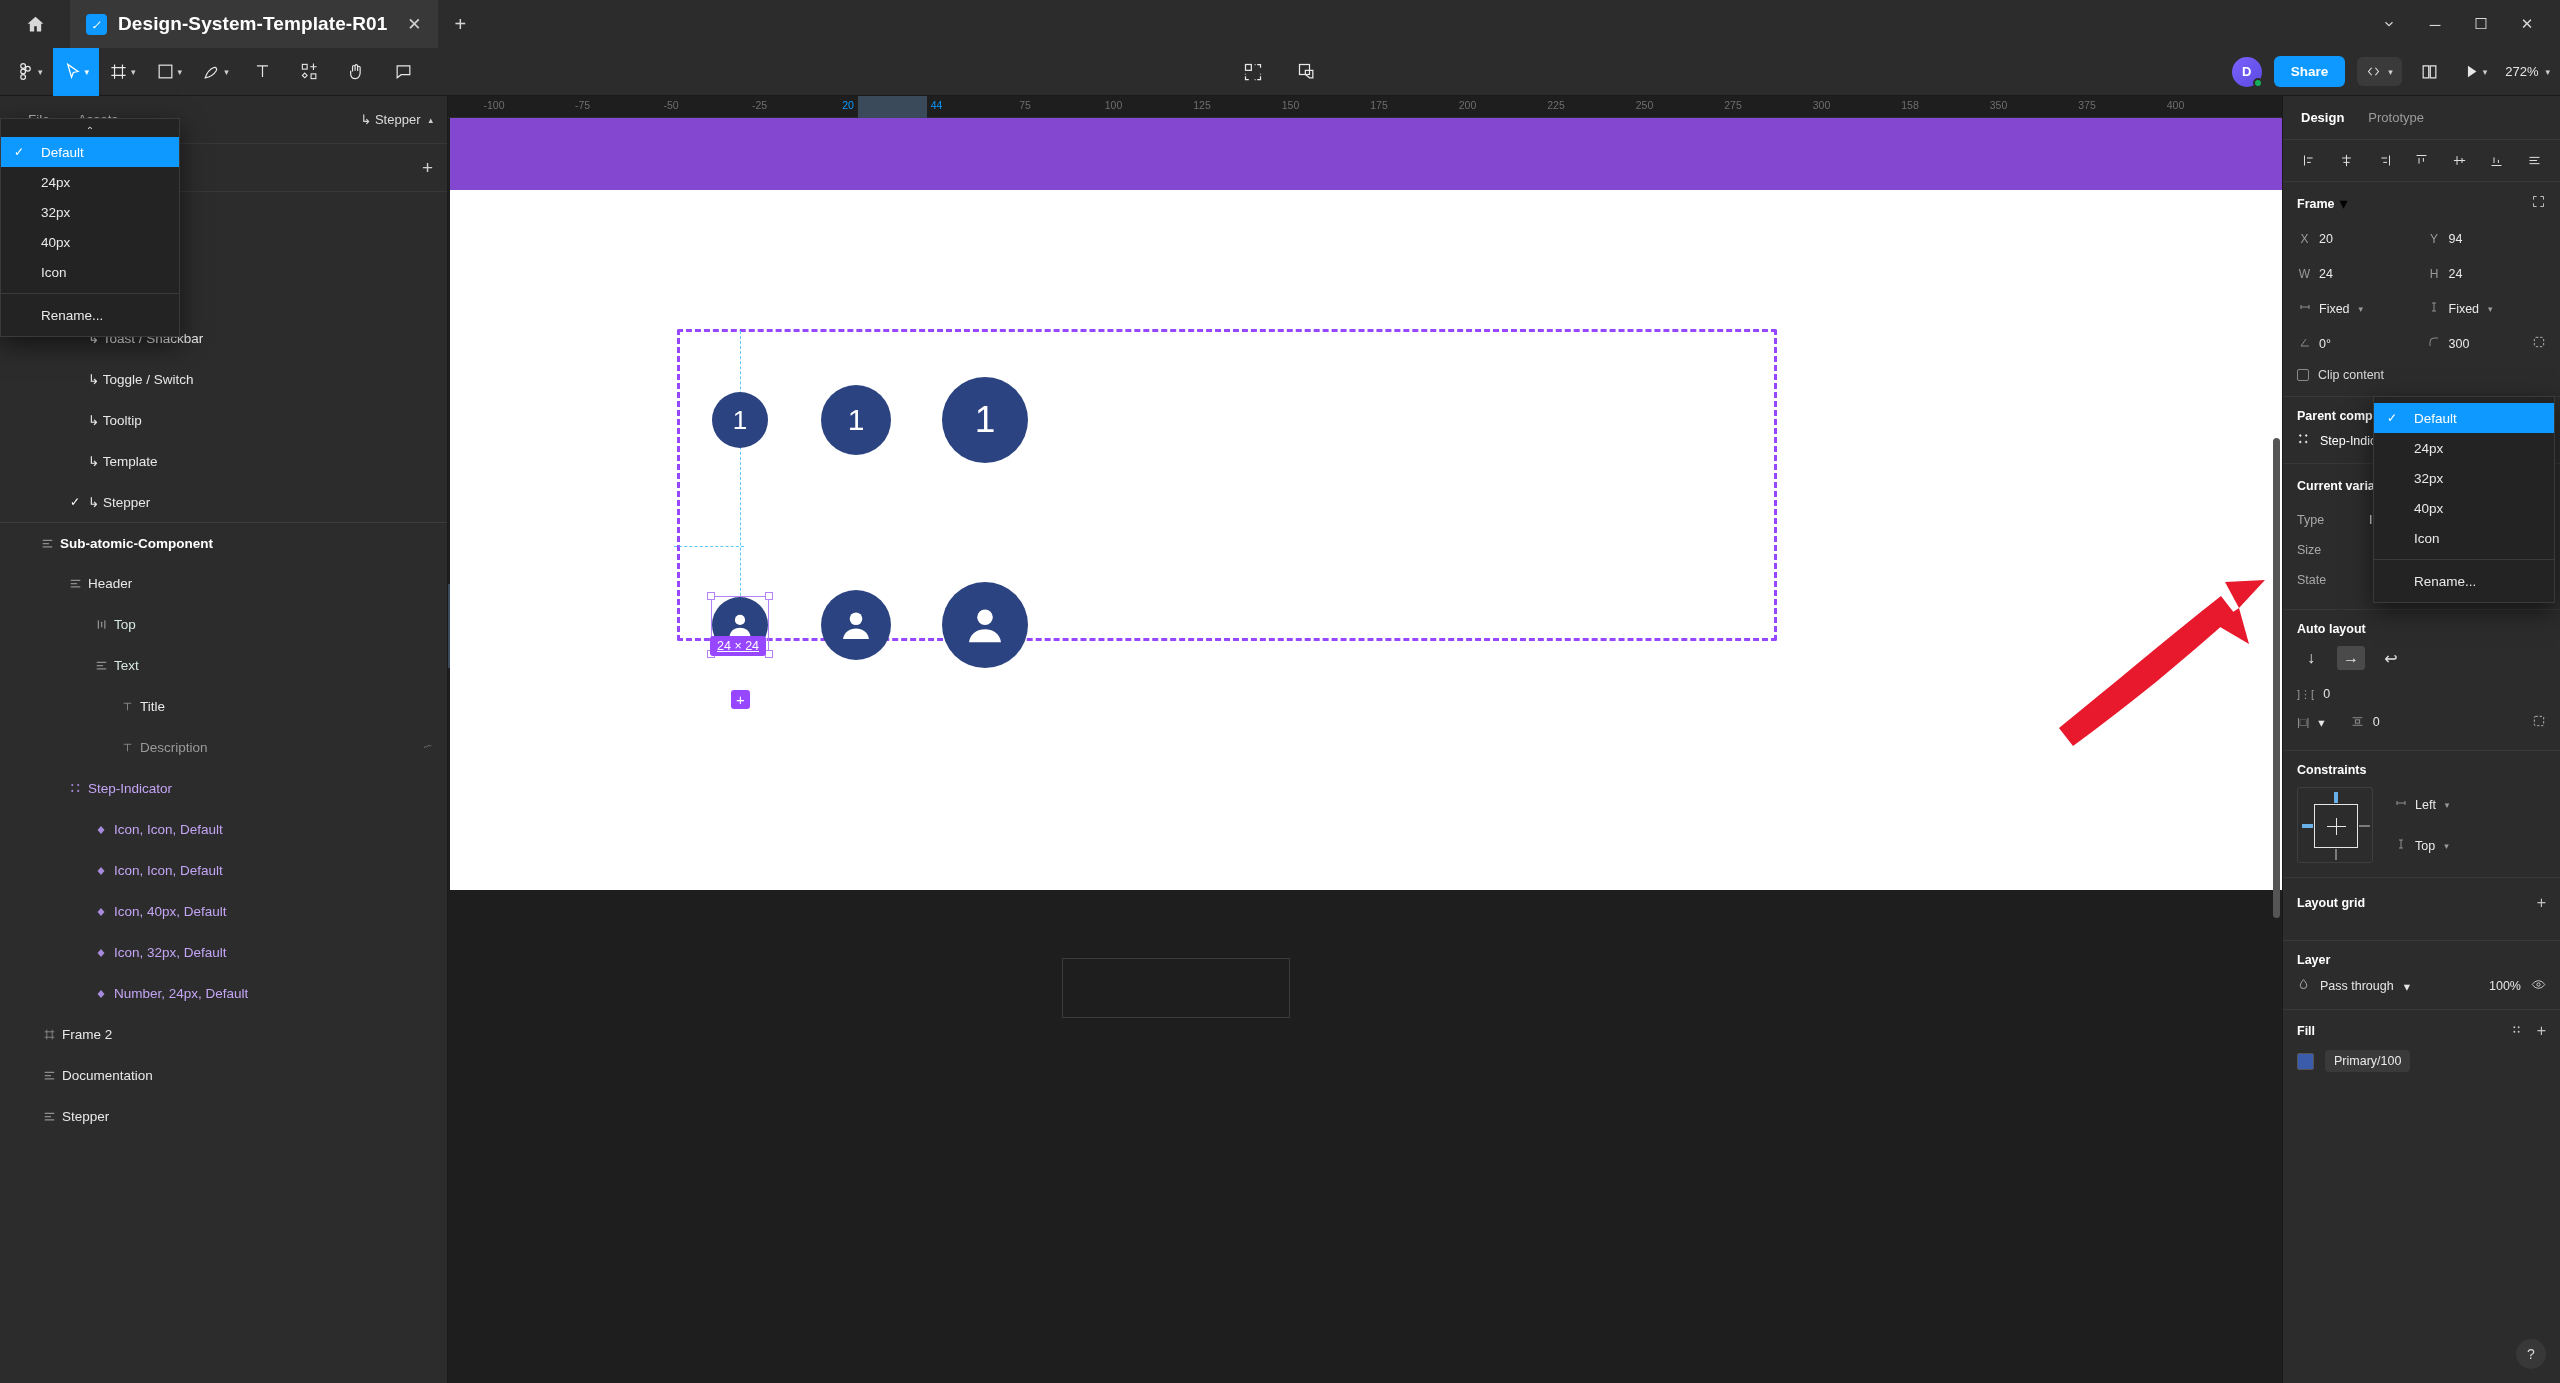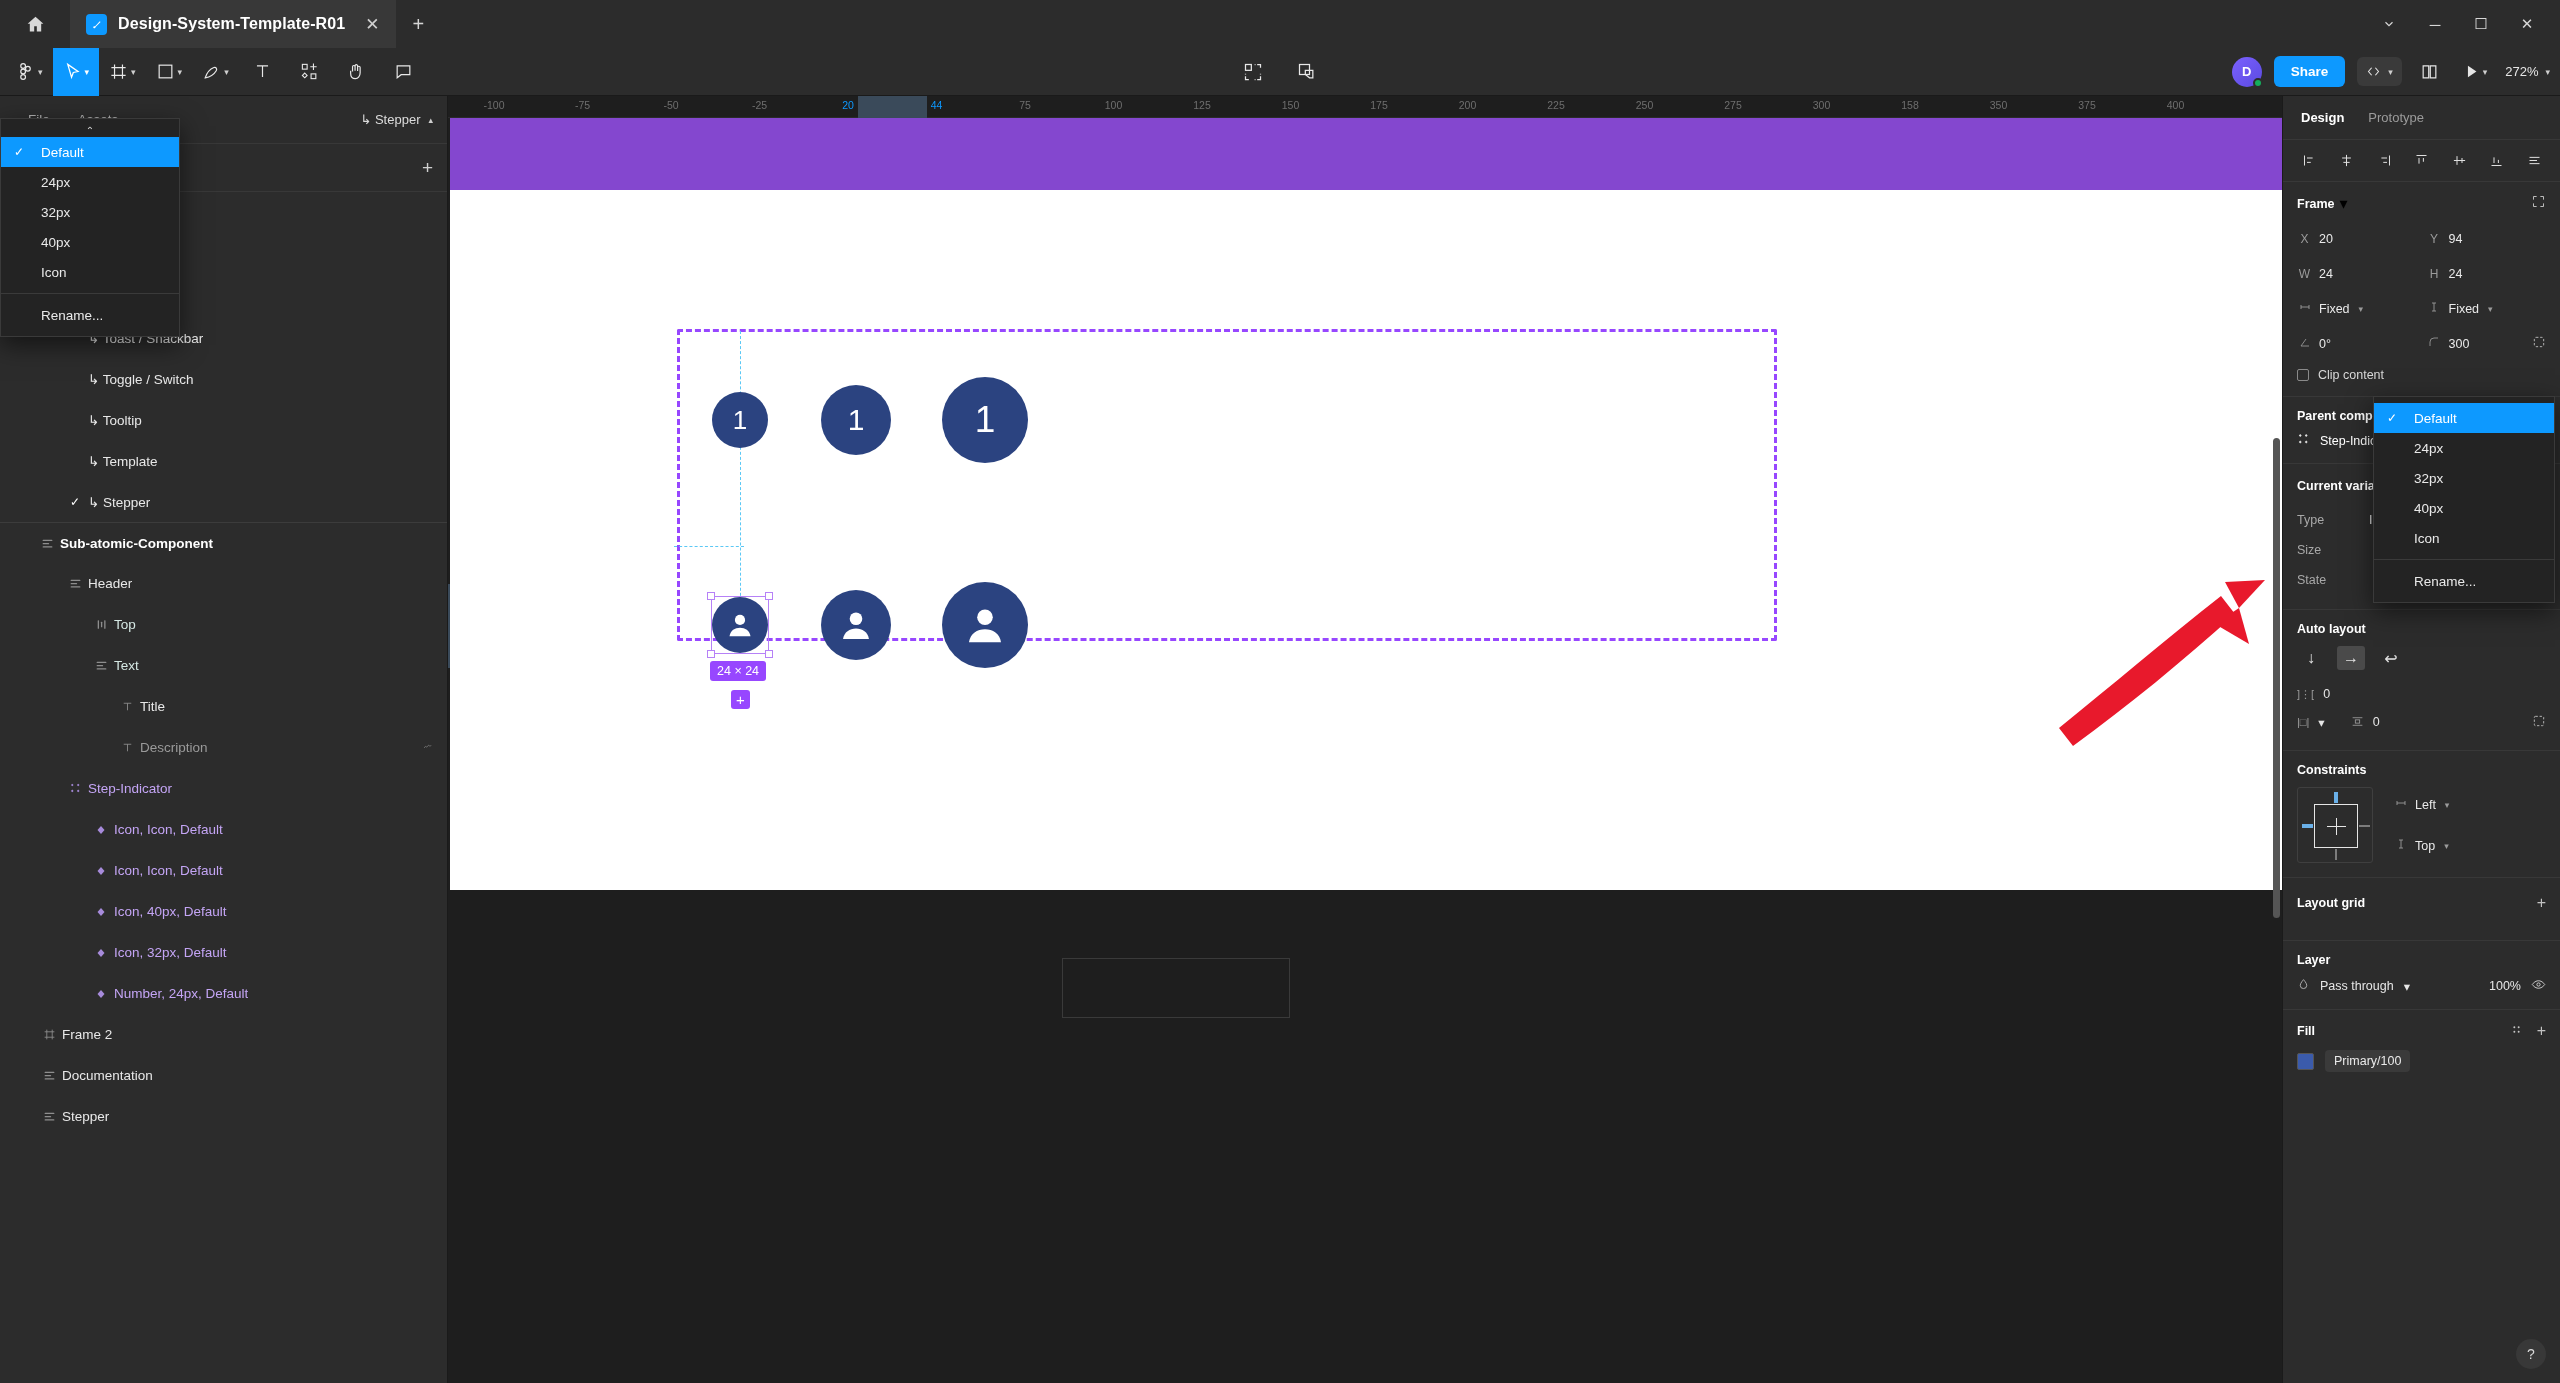--- a/index.html
+++ b/index.html
@@ -25,21 +25,21 @@
   .file-tab {
     height: 48px; background: #383838; display: flex; align-items: center;
     gap: 11px; padding: 0 14px 0 16px; min-width: 290px;
   }
   .file-tab .favicon {
     width: 21px; height: 21px; border-radius: 4px; background: #0d99ff;
     display: flex; align-items: center; justify-content: center;
   }
   .file-tab .favicon svg { width: 13px; height: 13px; }
   .file-tab .tabname {
-    color: #ffffff; font-size: 16px; font-weight: 600; white-space: nowrap;
+    color: #ffffff; font-size: 19px; font-weight: 600; white-space: nowrap;
     letter-spacing: .1px;
   }
   .file-tab .closex {
     color: #cfcfcf; font-size: 17px; line-height: 1; margin-left: 6px;
     width: 20px; text-align: center; cursor: pointer;
   }
   .newtab-btn {
     width: 44px; height: 48px; display: flex; align-items: center;
     justify-content: center; color: #d5d5d5; font-size: 20px;
     font-weight: 300;
@@ -770,21 +770,21 @@
             <path d="M4.6 20c.6-4 3.8-6 7.4-6s6.8 2 7.4 6z"></path>
         </svg>
       </div>
 
       <div class="selbox" style="left:263px; top:478px; width:58px; height:58px;"></div>
       <div class="handle" style="left:259px; top:474px;"></div>
       <div class="handle" style="left:317px; top:474px;"></div>
       <div class="handle" style="left:259px; top:532px;"></div>
       <div class="handle" style="left:317px; top:532px;"></div>
 
-      <div class="dimbadge" style="left:262px; top:543px;">24 × 24</div>
+      <div class="dimbadge" style="left:262px; top:518px;text-decoration:underline;">24 × 24</div>
       <div class="plusbadge" style="left:283px; top:572px;">+</div>
 
       <div class="bottom-strip"></div>
       <div class="mini-frame"></div>
       <div class="vscrollbar"></div>
     </div>
 
     <svg class="arrow-annot" style="left:-310px; top:180px; width:420px; height:190px;" viewBox="0 0 420 190">
       <path d="M398 280 L 240 200"></path>
       <g fill="#e8192c">

